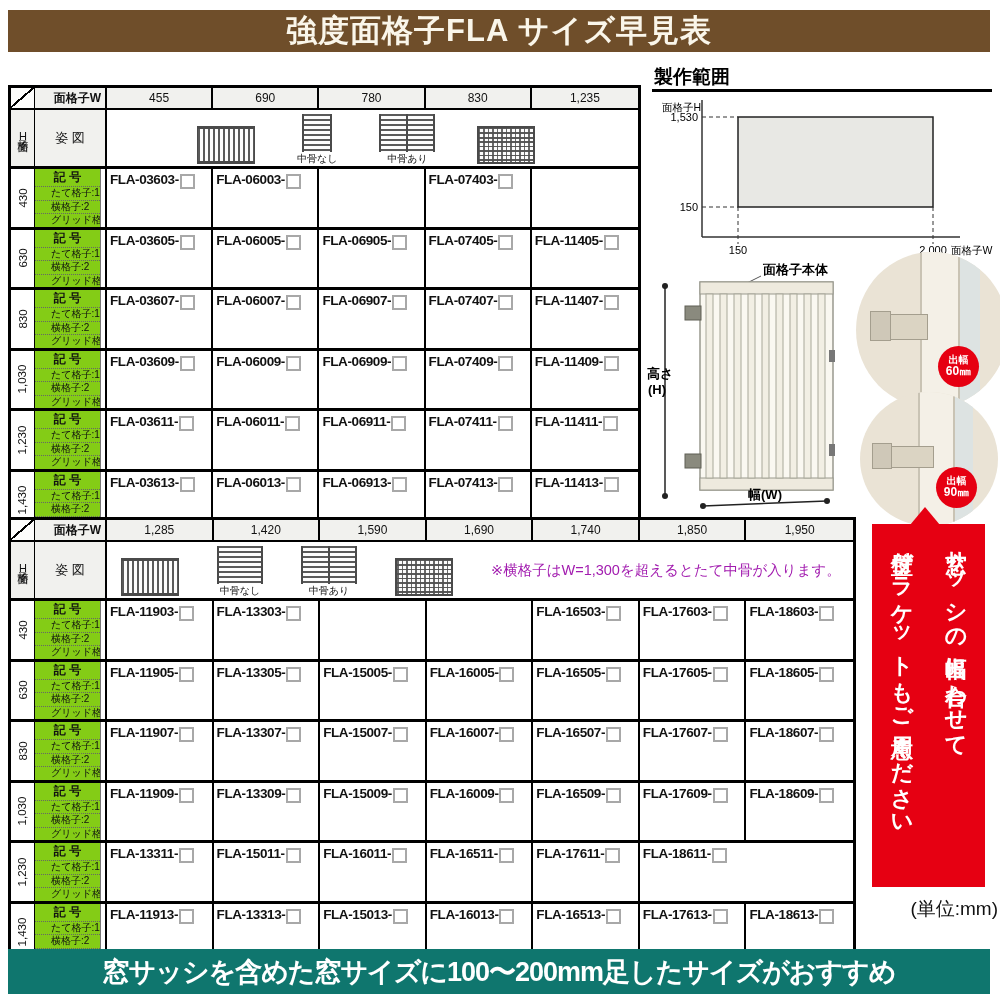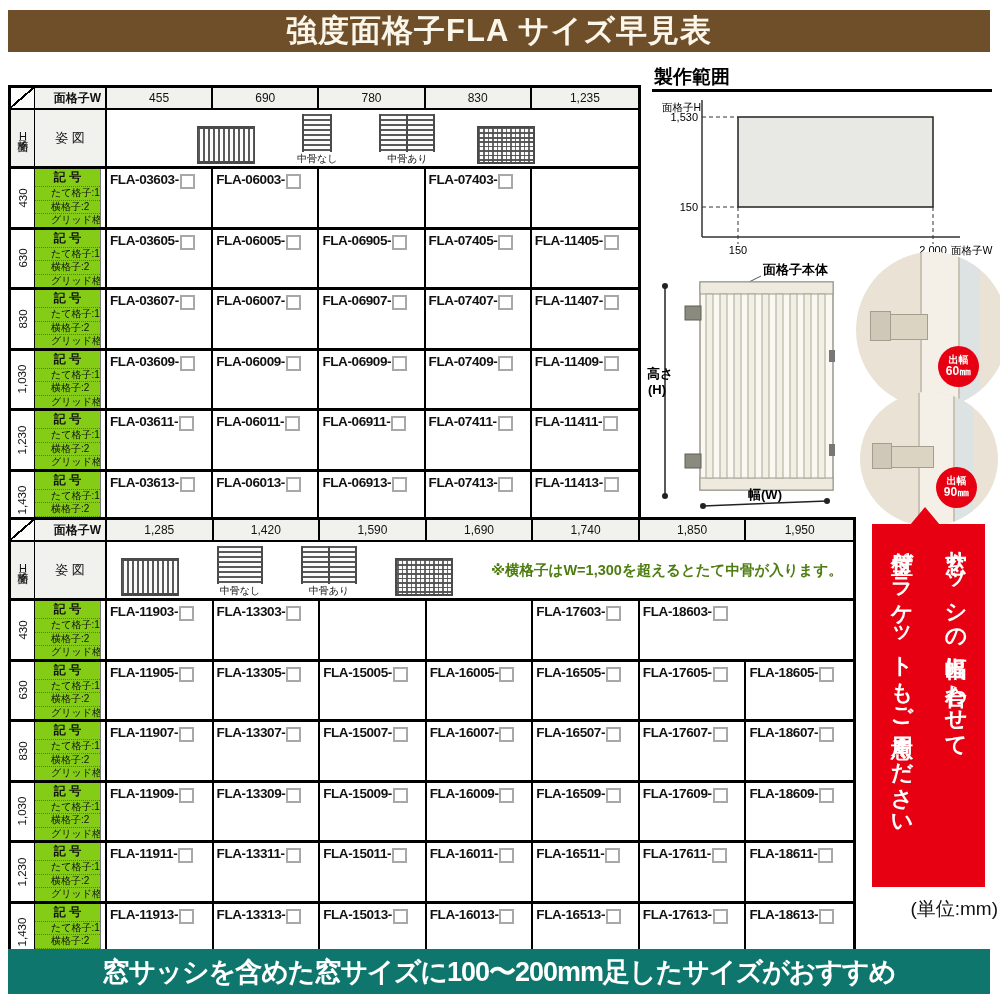--- a/index.html
+++ b/index.html
@@ -49,21 +49,21 @@
   .ic.h{width:30px;border-left:2px solid #4a4a4a;border-right:2px solid #4a4a4a;
      background:repeating-linear-gradient(180deg,#5a5a5a 0 2px,#fcfcfc 2px 5px);}
   #table2 .ic.h{width:46px;}
   .ic.hm{width:56px;position:relative;border-left:2px solid #4a4a4a;border-right:2px solid #4a4a4a;
      background:repeating-linear-gradient(180deg,#5a5a5a 0 2px,#fcfcfc 2px 5px);}
   .ic.hm::after{content:'';position:absolute;left:50%;top:0;bottom:0;width:2px;background:#4a4a4a;transform:translateX(-50%);}
   .ic.g{width:58px;border:2px solid #4a4a4a;
      background:repeating-linear-gradient(90deg,rgba(80,80,80,.85) 0 1.5px,transparent 1.5px 4.5px),
                 repeating-linear-gradient(180deg,#5a5a5a 0 1.5px,#fcfcfc 1.5px 4.5px);}
   .icl{font-size:10px;line-height:10px;}
-  .fig-note{color:#4d7c0f;font-weight:bold;font-size:14.5px;white-space:nowrap;margin-left:0;}
+  .fig-note{color:#a21caf;font-weight:normal;font-size:14.5px;white-space:nowrap;margin-left:0;}
   .tc.hval{display:flex;align-items:center;justify-content:center;border-right:1px solid #000;}
   .tc.hval span{transform:rotate(-90deg);font-size:11.5px;white-space:nowrap;}
   .tc.legend{padding-right:4px;}
   .lg-box{background:#84cc16;height:100%;border-right:1px solid #777;display:flex;flex-direction:column;box-sizing:border-box;}
   .lg-sym{height:17px;line-height:17px;font-size:12px;font-weight:bold;text-align:center;}
   .lg-line{height:12.8px;line-height:12px;font-size:10px;padding:0 16px;border-top:1px dotted #666;
      text-align:justify;text-align-last:justify;white-space:nowrap;overflow:hidden;}
   .tc.code{padding:3px 2px 0 3px;display:flex;align-items:flex-start;}
   .code-text{font-size:13.5px;font-weight:bold;letter-spacing:-0.4px;white-space:nowrap;}
   .cbox{width:11px;height:11px;border:2px solid #a8a8a8;background:#fff;display:inline-block;
@@ -362,20 +362,24 @@
           <span class="code-text">FLA-11903-</span>
           <span class="cbox"></span>
         </div>
         <div class="tc code">
           <span class="code-text">FLA-13303-</span>
           <span class="cbox"></span>
         </div>
         <div class="tc code"></div>
         <div class="tc code"></div>
         <div class="tc code">
+          <span class="code-text">FLA-16503-</span>
+          <span class="cbox"></span>
+        </div>
+        <div class="tc code">
           <span class="code-text">FLA-17603-</span>
           <span class="cbox"></span>
         </div>
         <div class="tc code">
           <span class="code-text">FLA-18603-</span>
           <span class="cbox"></span>
         </div>
       </div>
       <div class="trow data" style="grid-template-columns: 24px 72px repeat(7, 1fr); height: 57.5px;">
         <div class="tc hval">
@@ -504,24 +508,20 @@
         <div class="tc hval">
           <span>1,230</span>
         </div>
         <div class="tc legend">
           <div class="lg-box">
             <div class="lg-sym">記 号</div>
             <div class="lg-line">たて格子:1</div>
             <div class="lg-line">横格子:2</div>
             <div class="lg-line">グリッド格子:3</div>
           </div>
-        </div>
-        <div class="tc code">
-          <span class="code-text">FLA-11911-</span>
-          <span class="cbox"></span>
         </div>
         <div class="tc code">
           <span class="code-text">FLA-13311-</span>
           <span class="cbox"></span>
         </div>
         <div class="tc code">
           <span class="code-text">FLA-15011-</span>
           <span class="cbox"></span>
         </div>
         <div class="tc code">

